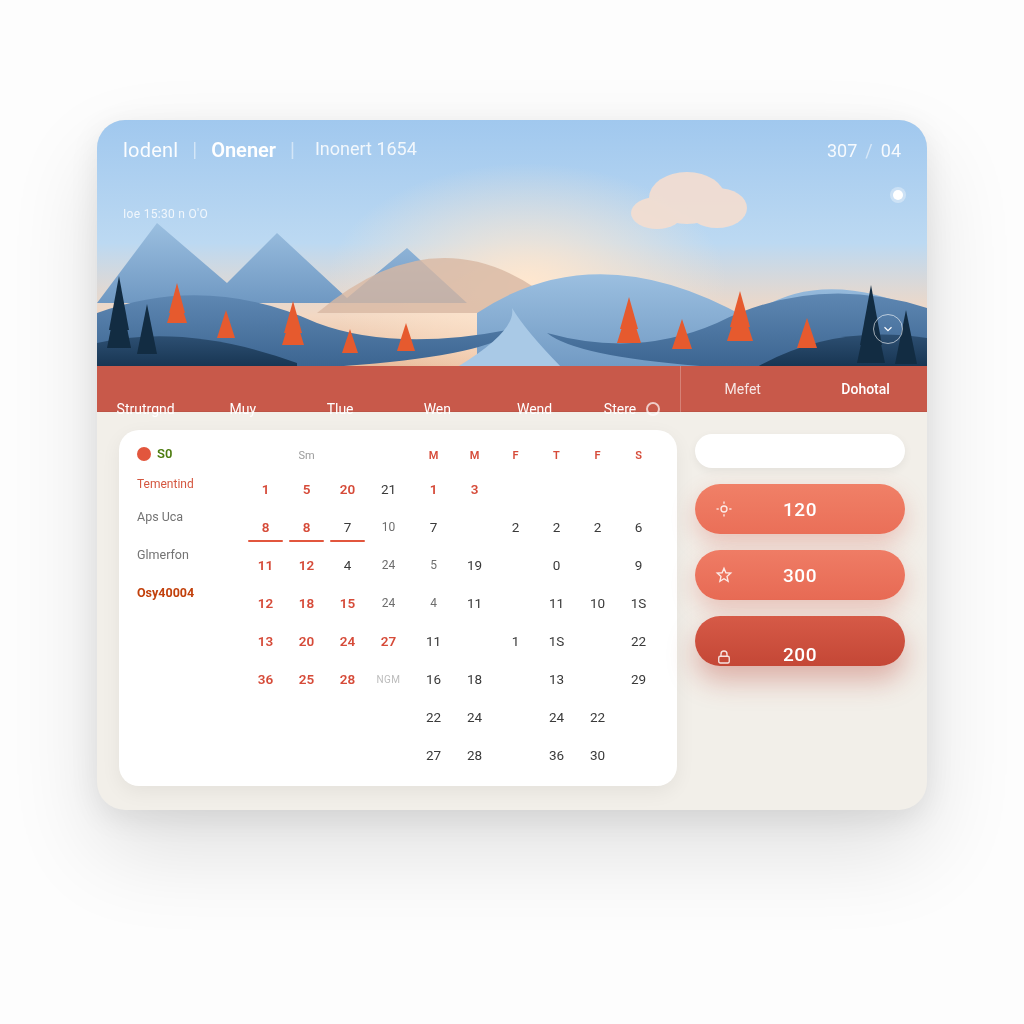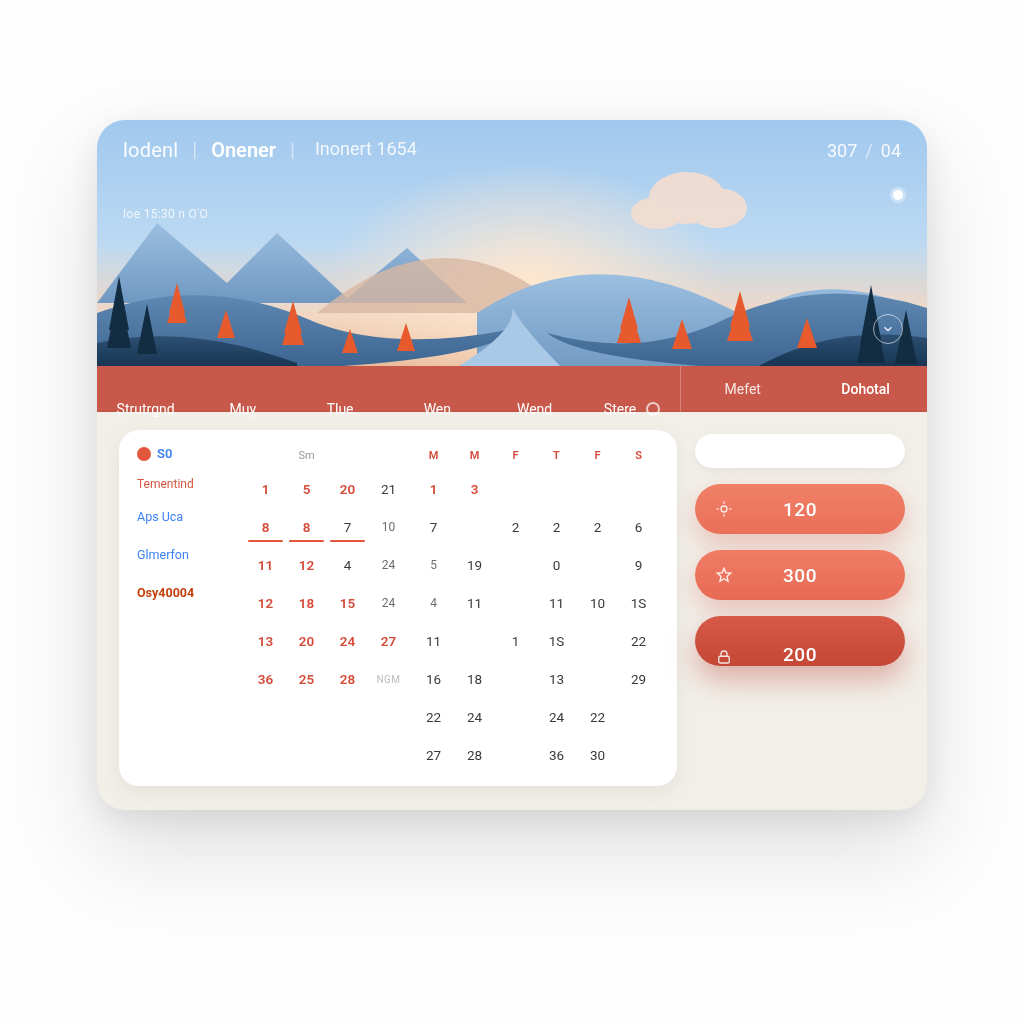--- a/index.html
+++ b/index.html
@@ -71,24 +71,24 @@
   .body { flex:1; display:flex; gap:18px; padding:18px 22px 24px 22px; }
 
   
   .panel {
     flex:1; background:#fff; border-radius:20px; box-shadow:0 6px 20px rgba(0,0,0,.06);
     padding:16px 18px 12px 18px; display:flex; gap:10px;
   }
   .panel .side {
     width:98px; display:flex; flex-direction:column; font-size:12px; color:#6b6b6b;
   }
-  .side .row0{ display:flex; align-items:center; gap:6px; font-size:13px; color:#3b82f6; font-weight:600; margin-bottom:6px;}
+  .side .row0{ display:flex; align-items:center; gap:6px; font-size:13px; color:#4d7c0f; font-weight:600; margin-bottom:6px;}
   .side .dot{ width:14px;height:14px;border-radius:50%; background:#e2563d; display:inline-block;}
   .side .lbl{ font-size:12px; color:#d4563f; margin:10px 0 6px 0; }
-  .side .item{ font-size:12.5px; color:#3b82f6; height:38px; display:flex; align-items:center;}
+  .side .item{ font-size:12.5px; color:#737373; height:38px; display:flex; align-items:center;}
   .side .item.muted{ color:#c2410c;font-weight:bold;}
 
   .months { flex:1; display:flex; gap:4px; }
   .month { flex:1; }
   .month .mh { display:grid; grid-template-columns:repeat(4,1fr); font-size:11px; color:#9a9a9a; text-align:center; margin-bottom:6px; height:18px; align-items:center;}
   .month .mh.right{ grid-template-columns:repeat(6,1fr); }
   .month .mh .hl{ color:#d64b39; font-weight:600;}
   .grid { display:grid; grid-template-columns:repeat(4,1fr); }
   .grid.right{ grid-template-columns:repeat(6,1fr); }
   .cell {

